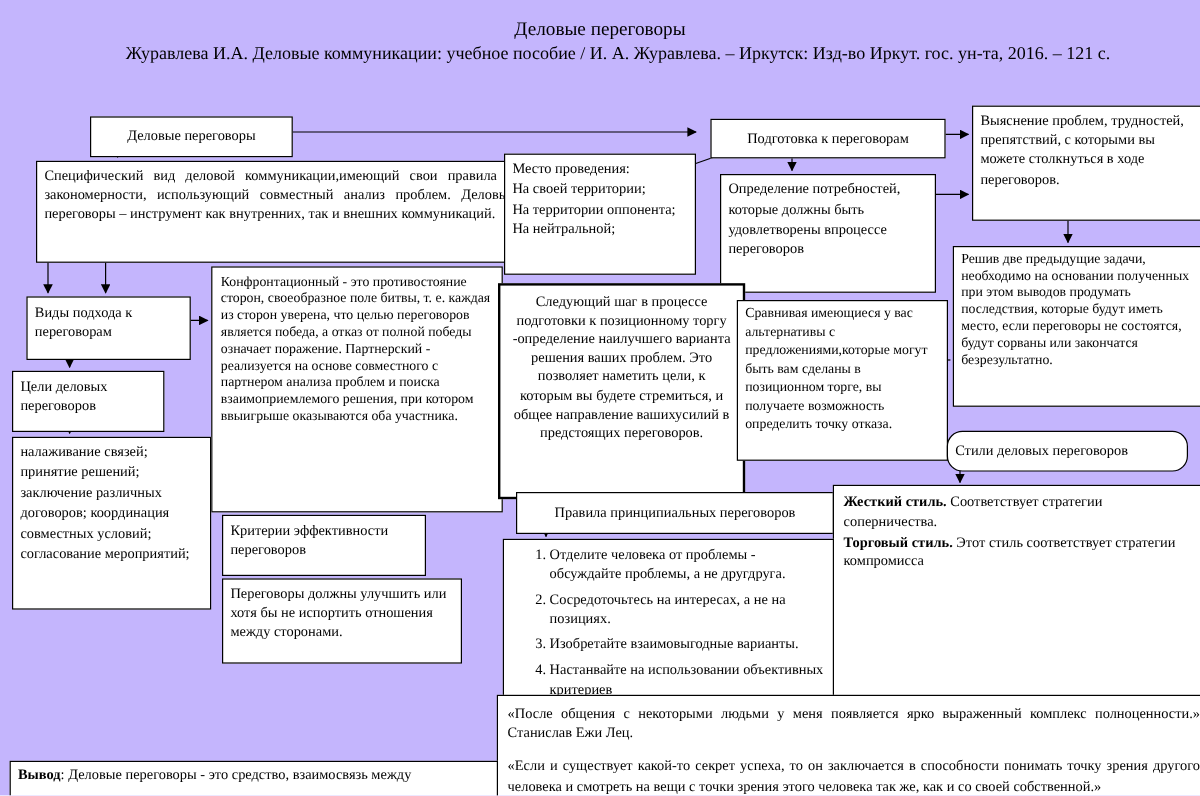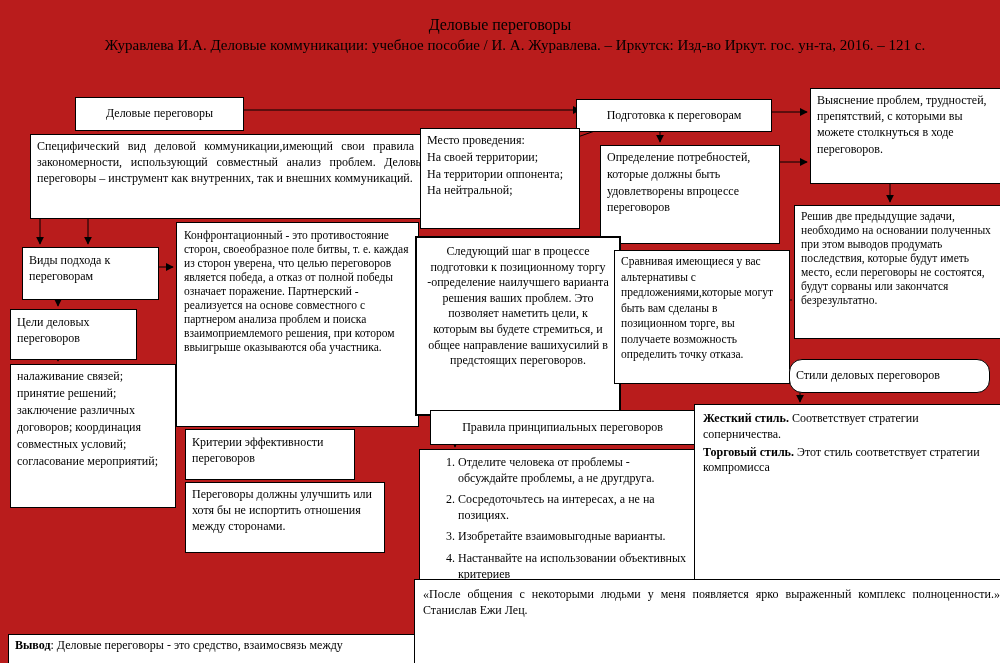--- a/index.html
+++ b/index.html
@@ -1,17 +1,17 @@
 <!DOCTYPE html>
 <html><head>
 <meta charset="utf-8">
 <style>
   html, body { margin: 0; padding: 0; background: #fff; }
   body { font-family: "Liberation Serif", serif; color: #000; }
-  .canvas { position: relative; width: 1000px; height: 663px; background: #b91c1c; overflow: hidden; }
+  .canvas { position: relative; width: 1000px; height: 663px; background: #c4b5fd; overflow: hidden; }
   .title { position: absolute; top: 16px; left: 0; width: 100%; text-align: center; font-size: 16px; }
   .subtitle { position: absolute; top: 37px; left: 0; width: 100%; text-align: center; font-size: 15px; padding-left: 15px; }
   .connectors { position: absolute; top: 0; left: 0; width: 1000px; height: 663px; }
   .box { position: absolute; border: 1px solid #000; background: #fff; font-size: 12px; line-height: 1.3; padding: 3px 6px; }
   .center { display: flex; align-items: center; justify-content: center; text-align: center; }
   .vcenter { display: flex; align-items: center; }
   .justify { text-align: justify; }
   .thick { border-width: 2px; text-align: center; padding: 6px 8px; }
   .small { font-size: 11.5px; line-height: 1.22; }
   .lh14 { line-height: 1.4; }
@@ -50,21 +50,21 @@
     <line x1="890" y1="177" x2="890" y2="202" stroke="#000" stroke-width="1" marker-end="url(#arrow)"></line>
     <line x1="792" y1="300" x2="779" y2="300" stroke="#000" stroke-width="1" marker-end="url(#arrow)"></line>
     <line x1="612" y1="310" x2="604" y2="310" stroke="#000" stroke-width="1" marker-end="url(#arrow)"></line>
     <line x1="490" y1="401" x2="490" y2="408" stroke="#000" stroke-width="1" marker-end="url(#arrow)"></line>
     <line x1="455" y1="438" x2="455" y2="447" stroke="#000" stroke-width="1" marker-end="url(#arrow)"></line>
     <line x1="800" y1="386" x2="800" y2="402" stroke="#000" stroke-width="1" marker-end="url(#arrow)"></line>
   </svg>
 
   <div class="box center" style="left:75px; top:97px; width:155px; height:26px;">Деловые переговоры</div>
 
-  <div class="box center" style="left:576px; top:99px; width:182px; height:25px;">Подготовка к переговорам</div>
+  <div class="box center" style="left:592px; top:99px; width:182px; height:25px;">Подготовка к переговорам</div>
 
   <div class="box" style="left:810px; top:88px; width:178px; height:88px; line-height:1.35;">Выяснение проблем, трудностей, препятствий, с которыми вы можете столкнуться в ходе переговоров.</div>
 
   <div class="box justify" style="left:30px; top:134px; width:392px; height:77px; line-height:1.35;">Специфический вид деловой коммуникации,имеющий свои правила и закономерности, использующий совместный анализ проблем. Деловые переговоры – инструмент как внутренних, так и внешних коммуникаций.</div>
 
   <div class="box lh14" style="left:420px; top:128px; width:146px; height:93px;">
     <div>Место проведения:</div>
     <div>На своей территории;</div>
     <div>На территории оппонента;</div>
     <div>На нейтральной;</div>
@@ -108,19 +108,20 @@
       <li>Отделите человека от проблемы - обсуждайте проблемы, а не другдруга.</li>
       <li>Сосредоточьтесь на интересах, а не на позициях.</li>
       <li>Изобретайте взаимовыгодные варианты.</li>
       <li>Настанвайте на использовании объективных критериев</li>
     </ol>
   </div>
 
 
   <div class="box qbox" style="left:414px; top:579px; width:577px; height:92px; padding:6px 8px;">
     <p>«После общения с некоторыми людьми у меня появляется ярко выраженный комплекс полноценности.» Станислав Ежи Лец.</p>
+    <p>«Если и существует какой-то секрет успеха, то он заключается в способности понимать точку зрения другого человека и смотреть на вещи с точки зрения этого человека так же, как и со своей собственной.»</p>
   </div>
 
   <div class="box" style="left:8px; top:634px; width:393px; height:40px;">
     <b>Вывод</b><span>: Деловые переговоры - это средство, взаимосвязь между</span>
   </div>
 
 </div>
 
 </body></html>

